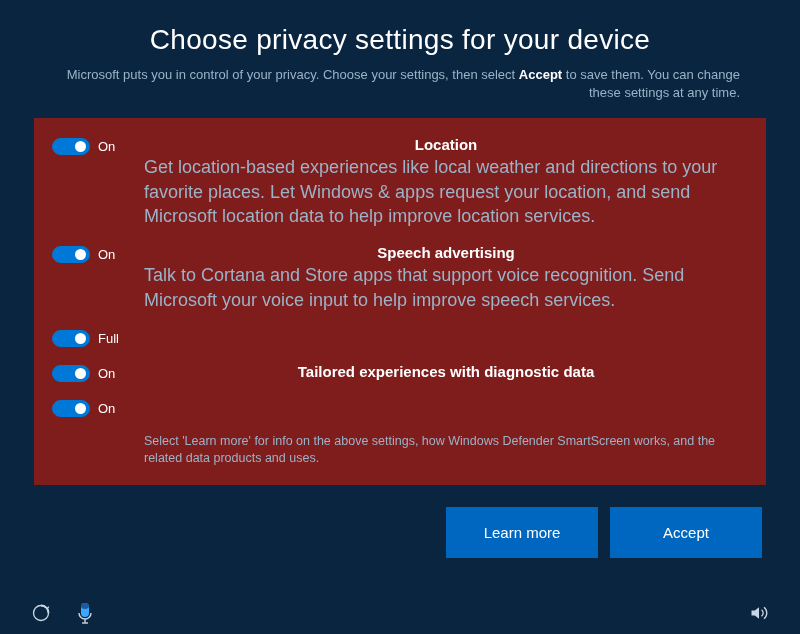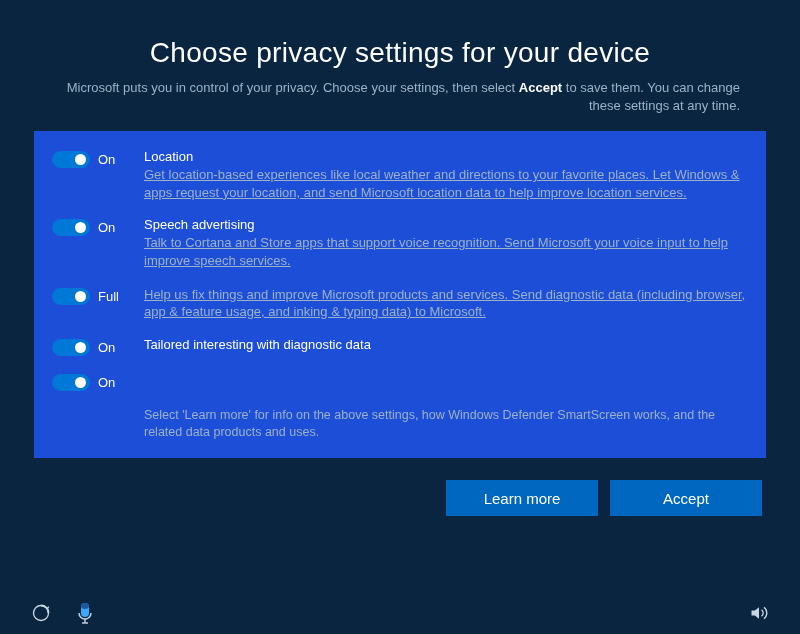--- a/index.html
+++ b/index.html
@@ -11,21 +11,20 @@
       width: 800px;
       height: 634px;
       background: #0a2540;
       font-family: "Segoe UI", Tahoma, sans-serif;
       color: #ffffff;
       overflow: hidden;
       position: relative;
     }
     .container {
       padding: 24px 34px 0 34px;
-      margin-top: 13px;
     }
     .title {
       font-size: 28px;
       font-weight: 300;
       text-align: center;
       letter-spacing: 0.3px;
       margin-bottom: 10px;
     }
     .subtitle {
       font-size: 13px;
@@ -33,21 +32,21 @@
       text-align: right;
       line-height: 1.4;
       max-width: 680px;
       margin: 0 auto 16px auto;
     }
     .subtitle b {
       color: #ffffff;
       font-weight: 600;
     }
     .panel {
-      background: #1d4ed8;
+      background: #7f1d1d;
       padding: 18px 18px 18px 18px;
     }
     .row {
       display: flex;
       align-items: flex-start;
       margin-bottom: 16px;
     }
     .row:last-of-type {
       margin-bottom: 10px;
     }
@@ -80,48 +79,48 @@
       background: #ffffff;
     }
     .toggle-label {
       font-size: 13px;
       color: #ffffff;
     }
     .text-col {
       flex: 1;
     }
     .setting-title {
-      font-size: 13px;
-      font-weight: 400;
+      font-size: 15px;
+      font-weight: 700;
       color: #ffffff;
       margin-bottom: 2px;
+      text-align: center;
     }
     .setting-desc {
-      font-size: 13px;
+      font-size: 18px;
       color: #9bb2c7;
       line-height: 1.35;
-      text-decoration: underline;
     }
     .footer-text {
       font-size: 12.5px;
       color: #9bb2c7;
       line-height: 1.35;
       margin-left: 92px;
       margin-top: 16px;
     }
     .button-row {
       display: flex;
       justify-content: flex-end;
       gap: 12px;
       margin-top: 22px;
       padding-right: 4px;
     }
     .btn {
       min-width: 152px;
-      height: 36px;
+      height: 51px;
       background: #0067c0;
       border: none;
       color: #ffffff;
       font-size: 15px;
       font-family: inherit;
       cursor: pointer;
       display: flex;
       align-items: center;
       justify-content: center;
     }
@@ -185,31 +184,30 @@
         <div class="setting-desc">Talk to Cortana and Store apps that support voice recognition.  Send Microsoft your voice input to help improve speech services.</div>
       </div>
     </div>
 
     <div class="row">
       <div class="toggle-col">
         <div class="toggle"></div>
         <span class="toggle-label">Full</span>
       </div>
       <div class="text-col">
-        <div class="setting-desc">Help us fix things and improve Microsoft products and services.  Send diagnostic data (including browser, app &amp; feature usage, and inking &amp; typing data) to Microsoft.</div>
-      </div>
-    </div>
-
-    <div class="row">
-      <div class="toggle-col">
-        <div class="toggle"></div>
-        <span class="toggle-label">On</span>
-      </div>
-      <div class="text-col">
-        <div class="setting-title">Tailored interesting with diagnostic data</div>
+      </div>
+    </div>
+
+    <div class="row">
+      <div class="toggle-col">
+        <div class="toggle"></div>
+        <span class="toggle-label">On</span>
+      </div>
+      <div class="text-col">
+        <div class="setting-title">Tailored experiences with diagnostic data</div>
       </div>
     </div>
 
     <div class="row">
       <div class="toggle-col">
         <div class="toggle"></div>
         <span class="toggle-label">On</span>
       </div>
       <div class="text-col">
       </div>

